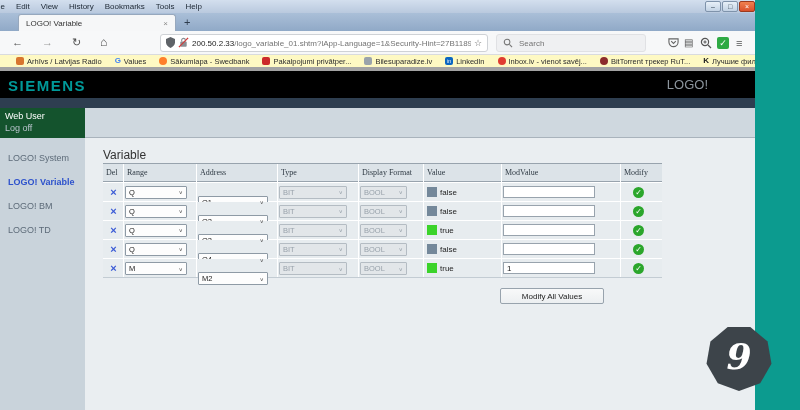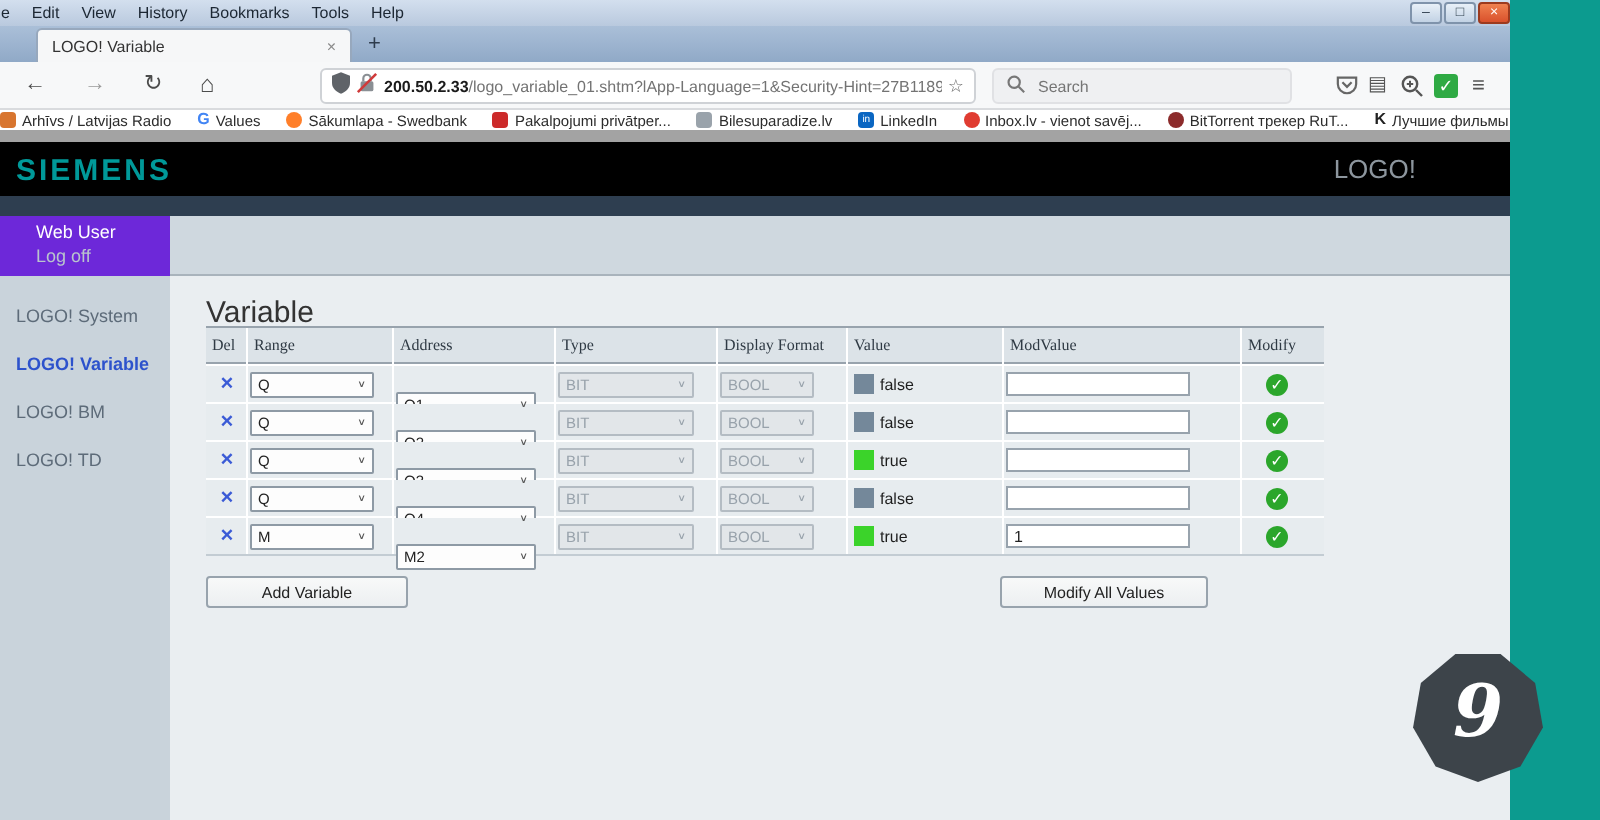--- a/index.html
+++ b/index.html
@@ -22,54 +22,54 @@
     border:1px solid #97a8bd;border-bottom:none;border-radius:3px 3px 0 0;
     display:flex;align-items:center;padding:0 7px;font-size:8px;color:#333;}
   .tab .ttl{flex:1;overflow:hidden;white-space:nowrap;}
   .tab .tx{color:#8a8a8a;font-size:8px;}
   .newtab{position:absolute;left:184px;top:3px;font-size:11px;color:#2e3c4d;line-height:13px;}
   .navbar{position:absolute;left:0;top:31px;width:755px;height:24px;background:#f7f8f9;border-bottom:1px solid #d9dbde;}
   .nico{position:absolute;top:4px;font-size:11px;color:#4c4c4c;line-height:15px;}
   .urlbar{position:absolute;left:160px;top:3px;width:328px;height:18px;background:#fff;
     border:1px solid #cfd2d6;border-radius:3px;display:flex;align-items:center;gap:3px;padding:0 5px;overflow:hidden;}
   .urltext{font-size:8px;white-space:nowrap;overflow:hidden;flex:1;color:#737373;}
-  .urltext b{color:#1b1b1b;font-weight:bold;}
+  .urltext b{color:#1b1b1b;font-weight:normal;}
   .urlstar{font-size:9px;color:#6b6b6b;}
   .searchbox{position:absolute;left:496px;top:3px;width:150px;height:18px;background:#eff0f2;
     border:1px solid #e0e1e4;border-radius:3px;display:flex;align-items:center;gap:4px;padding:0 6px;}
   .searchbox input{border:none;background:transparent;outline:none;font-size:8px;color:#555;width:110px;}
   .ticon{position:absolute;top:6px;font-size:10px;color:#555;line-height:12px;}
   .extcheck{position:absolute;left:717px;top:6px;width:12px;height:12px;background:#2faa44;border-radius:2px;
     color:#fff;font-size:9px;line-height:12px;text-align:center;}
-  .bookbar{position:absolute;left:0;top:55px;width:755px;height:16px;background:#ffffff;
-    border-bottom:6px solid #a3a3a3;display:flex;align-items:center;gap:13px;padding:0 0;font-size:7.5px;color:#2c2c2c;overflow:hidden;}
+  .bookbar{position:absolute;left:0;top:55px;width:755px;height:16px;background:#fef9c3;
+    border-bottom:4px solid #a3a3a3;display:flex;align-items:center;gap:13px;padding:0 16px;font-size:7.5px;color:#2c2c2c;overflow:hidden;}
   .bm{display:flex;align-items:center;gap:3px;white-space:nowrap;}
   .fav{width:8px;height:8px;border-radius:2px;display:inline-block;flex:none;}
   .fav.round{border-radius:50%;}
   .fav.txt{width:auto;height:auto;border-radius:0;font-weight:bold;font-size:8px;line-height:8px;}
 
   
   .siteheader{position:absolute;left:0;top:71px;width:755px;height:27px;background:#000000;}
   .siemens{position:absolute;left:8px;top:6px;font-size:15px;font-weight:bold;letter-spacing:1.5px;color:#009999;}
   .logoname{position:absolute;right:47px;top:6px;font-size:13px;color:#8d969e;}
   .navybar{position:absolute;left:0;top:98px;width:755px;height:10px;background:#2e3e50;}
 
   
   .sidebar{position:absolute;left:0;top:108px;width:85px;height:302px;background:#c9d3db;}
-  .userblock{position:absolute;left:0;top:0;width:85px;height:30px;background:#6d28d9;padding:3px 0 0 18px;}
+  .userblock{position:absolute;left:0;top:0;width:85px;height:30px;background:#14532d;padding:3px 0 0 5px;}
   .username{font-size:9px;color:#fff;}
   .logoff{font-size:9px;color:#b9c4cd;margin-top:2px;}
   .navlist{position:absolute;left:0;top:38px;width:85px;}
   .navitem{font-size:9px;color:#5d6b79;padding:7px 0 7px 8px;}
   .navitem.active{color:#2d52cc;font-weight:bold;}
 
   
   .topband{position:absolute;left:85px;top:108px;width:670px;height:30px;background:#cfd8df;border-bottom:1px solid #a9b3bc;}
   .content{position:absolute;left:85px;top:139px;width:670px;height:271px;background:#eaeef1;}
-  .sectiontitle{position:absolute;left:103px;top:148px;font-size:15px;color:#333;}
+  .sectiontitle{position:absolute;left:103px;top:148px;font-size:12px;color:#333;}
 
   .vtable{position:absolute;left:103px;top:163px;width:559px;display:grid;
     grid-template-columns:20px 72px 80px 80px 64px 77px 118px 41px;gap:1px;background:#fff;
     border-top:1px solid #98a3ad;border-bottom:1px solid #c3ccd3;}
   .hcell{background:#dce3e8;height:18px;display:flex;align-items:center;font-size:8px;color:#2f3a44;
     padding-left:3px;border-bottom:1px solid #98a3ad;font-family:Liberation Serif, serif;}
   .cell{background:#e7ecef;height:18px;display:flex;align-items:center;padding-left:1px;}
   .delx{width:100%;text-align:center;color:#3b5bd6;font-weight:bold;font-size:11px;line-height:11px;}
   .sel{height:13px;border:1px solid #8e9aa5;background:#fdfdfd;border-radius:1px;
     display:flex;align-items:center;justify-content:space-between;padding:0 3px;font-size:7.5px;color:#222;}
@@ -436,21 +436,20 @@
         <span class="vtext">true</span>
       </div>
     <div class="cell">
         <input class="modinput" value="1" style="">
       </div>
     <div class="cell">
         <span class="okc">✓</span>
       </div>
   </div>
 
-  <button class="pbtn btn-add">Add Variable</button>
   <button class="pbtn btn-modall">Modify All Values</button>
 
   <div class="tealstrip"></div>
   <div class="badge">
     <span>9</span>
   </div>
 
 </div>
 
 </body></html>

